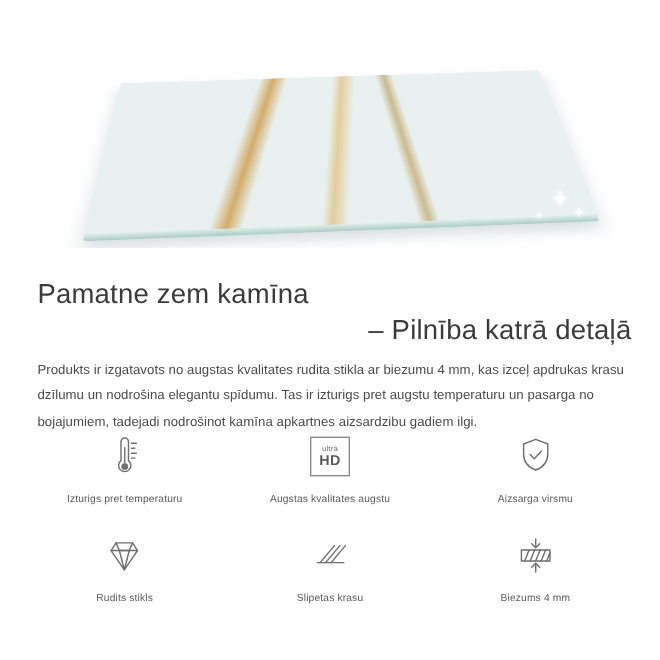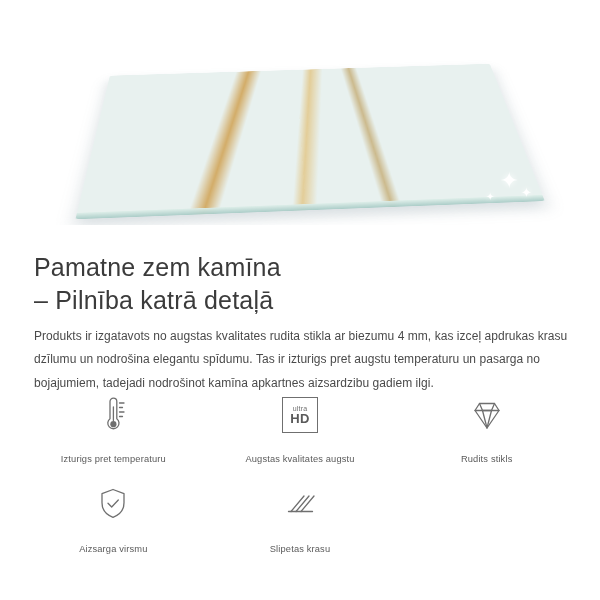--- a/index.html
+++ b/index.html
@@ -107,21 +107,21 @@
     left: 34px;
     top: 234px;
     width: 540px;
     font-family: Liberation Sans, sans-serif;
     font-size: 25px;
     line-height: 1.33;
     color: #3b3b3b;
     font-weight: 400;
     letter-spacing: 0.2px;
   }
-  .headline .l2 { display: block; }
+  .headline .l2 { display: block; text-align: right; }
 
   .body-copy {
     position: absolute;
     left: 34px;
     top: 313px;
     width: 540px;
     font-size: 12px;
     line-height: 1.95;
     color: #4a4a4a;
     letter-spacing: 0.05px;
@@ -136,21 +136,21 @@
     display: grid;
     grid-template-columns: repeat(3, 1fr);
     grid-template-rows: 72px 72px;
     row-gap: 18px;
   }
 
   .feature {
     display: flex;
     flex-direction: column;
     align-items: center;
-    justify-content: space-between;
+    justify-content: flex-start;
   }
 
   .feature-icon {
     height: 46px;
     display: flex;
     align-items: center;
     justify-content: center;
   }
 
   .feature-label {
@@ -237,47 +237,60 @@
         <div class="hd-box">
           <span class="hd-top">ultra</span>
           <span class="hd-bot">HD</span>
         </div>
       </div>
       <div class="feature-label">Augstas kvalitates augstu</div>
     </div>
 
     <div class="feature">
       <div class="feature-icon">
+        <svg width="40" height="44" viewBox="0 0 40 44" aria-hidden="true">
+          <path class="ico-stroke" d="M20 6.5l11 4.1v9.1c0 7.1-4.6 12.2-11 14.6-6.4-2.4-11-7.5-11-14.6v-9.1z"></path>
+          <path class="ico-stroke" d="M15 20.2l3.7 3.8 6.6-7"></path>
+        </svg>
+      </div>
+      <div class="feature-label">Aizsarga virsmu</div>
+    </div>
+
+    <div class="feature">
+      <div class="feature-icon">
         <svg width="40" height="40" viewBox="0 0 40 40" aria-hidden="true">
           <path class="ico-stroke" d="M8 15.5h24L20 33z"></path>
           <path class="ico-stroke" d="M8 15.5l4.5-7h15l4.5 7"></path>
           <path class="ico-stroke" d="M12.5 8.5l3 7L20 33l4.5-17.5 3-7"></path>
           <path class="ico-stroke" d="M15.5 15.5h9"></path>
         </svg>
       </div>
       <div class="feature-label">Rudits stikls</div>
     </div>
 
     <div class="feature">
       <div class="feature-icon">
-        <svg width="40" height="44" viewBox="0 0 40 44" aria-hidden="true">
-          <path class="ico-stroke" d="M20 6.5l11 4.1v9.1c0 7.1-4.6 12.2-11 14.6-6.4-2.4-11-7.5-11-14.6v-9.1z"></path>
-          <path class="ico-stroke" d="M15 20.2l3.7 3.8 6.6-7"></path>
-        </svg>
-      </div>
-      <div class="feature-label">Aizsarga virsmu</div>
-    </div>
-
-    <div class="feature">
-      <div class="feature-icon">
         <svg width="44" height="40" viewBox="0 0 44 40" aria-hidden="true">
           <path class="ico-stroke" d="M13 26.5L26 11"></path>
           <path class="ico-stroke" d="M18 26.5L31 11"></path>
           <path class="ico-stroke" d="M23 26.5L36 11"></path>
           <path class="ico-stroke" d="M10.5 26.5h24"></path>
         </svg>
       </div>
       <div class="feature-label">Slipetas krasu</div>
     </div>
 
+    <div class="feature">
+      <div class="feature-icon">
+        <svg width="44" height="40" viewBox="0 0 44 40" aria-hidden="true">
+          <path class="ico-stroke" d="M22 5v7.5"></path>
+          <path class="ico-stroke" d="M18.4 9.4L22 13l3.6-3.6"></path>
+          <path class="ico-stroke" d="M22 35v-7.5"></path>
+          <path class="ico-stroke" d="M18.4 30.6L22 27l3.6 3.6"></path>
+          <rect class="ico-stroke" x="9" y="15" width="26" height="10"></rect>
+          <path class="ico-stroke" d="M12 25l4-10M17 25l4-10M22 25l4-10M27 25l4-10M32 25l3-7.5"></path>
+        </svg>
+      </div>
+      <div class="feature-label">Biezums 4 mm</div>
+    </div>
 
   </div>
 </div>
 
 </body></html>

